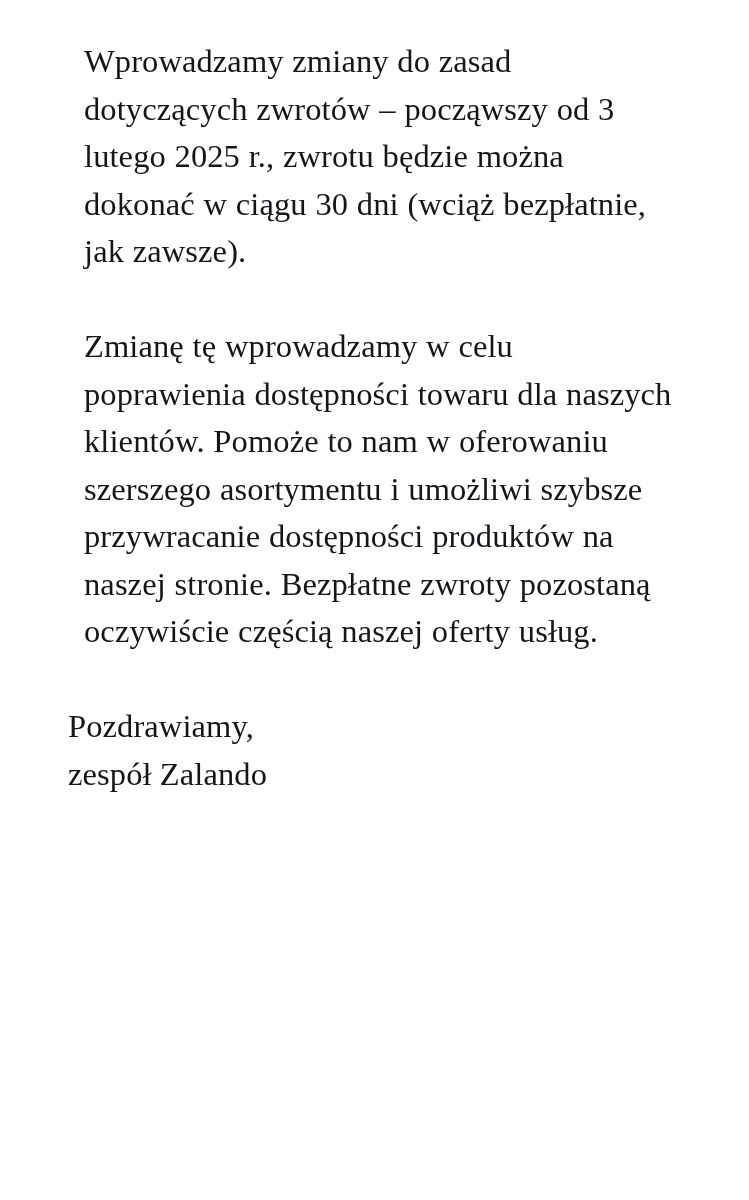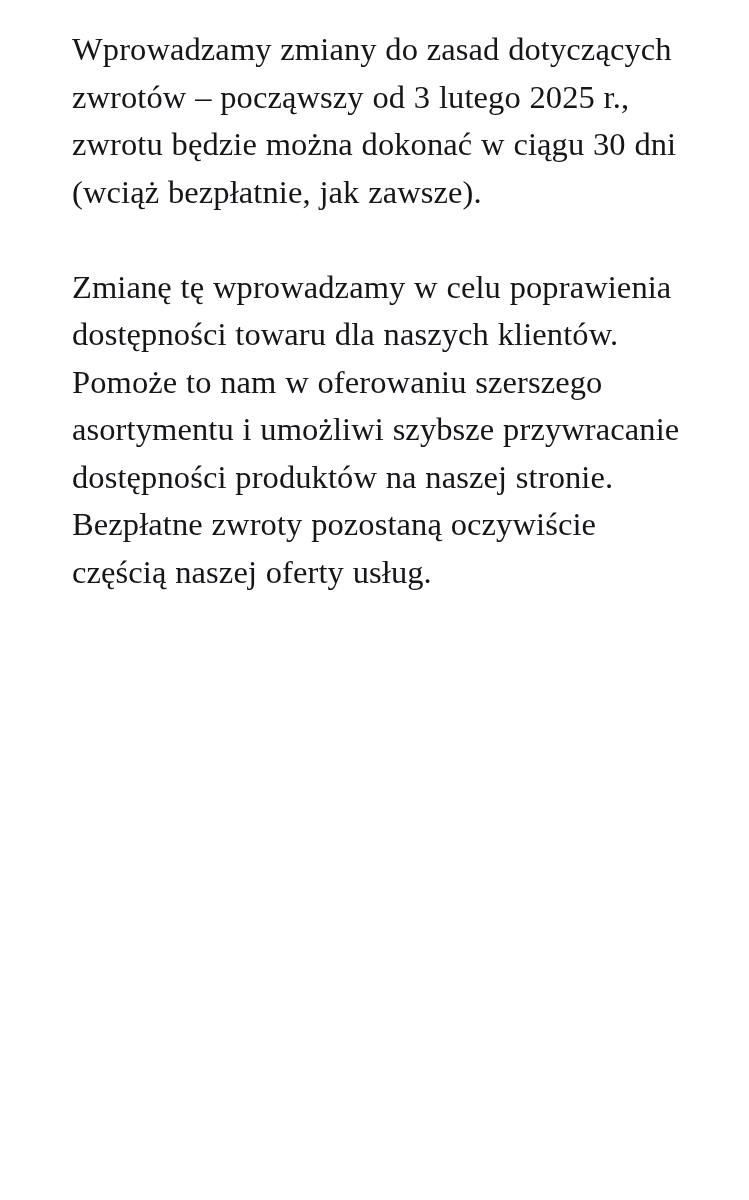--- a/index.html
+++ b/index.html
@@ -29,21 +29,21 @@
   .message-body {
     display: block;
   }
 
   .paragraph {
     font-size: 32.5px;
     line-height: 47.5px;
     font-weight: 400;
     letter-spacing: 0.1px;
     color: #16161a;
-    margin: 4px;
+    margin: 16px;
     white-space: pre-line;
     word-spacing: 0.5px;
   }
 
   .paragraph + .paragraph {
     margin-top: 47.5px;
   }
 
   .signature-block {
     margin-top: 47.5px;
@@ -64,15 +64,19 @@
 
 <div class="page">
   <div class="message-body">
 
     <p class="paragraph">Wprowadzamy zmiany do zasad dotyczących zwrotów – począwszy od 3 lutego 2025 r., zwrotu będzie można dokonać w ciągu 30 dni (wciąż bezpłatnie, jak zawsze).</p>
 
 
     <p class="paragraph">Zmianę tę wprowadzamy w celu poprawienia dostępności towaru dla naszych klientów. Pomoże to nam w oferowaniu szerszego asortymentu i umożliwi szybsze przywracanie dostępności produktów na naszej stronie. Bezpłatne zwroty pozostaną oczywiście częścią naszej oferty usług.</p>
 
 
+    <div class="signature-block">
+      <p class="signature-line">Pozdrawiamy,</p>
+      <p class="signature-line">zespół Zalando</p>
+    </div>
 
   </div>
 </div>
 
 </body></html>

